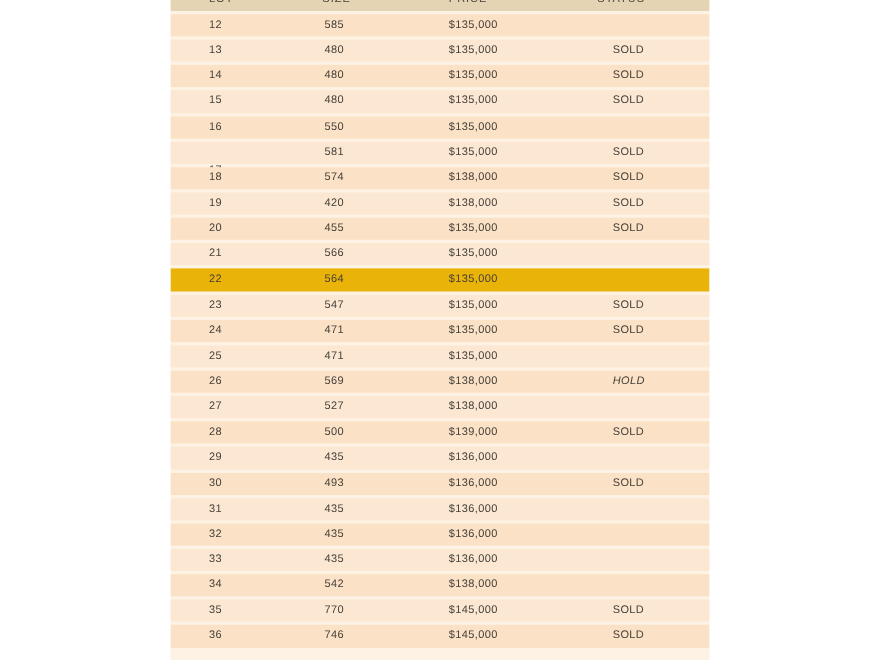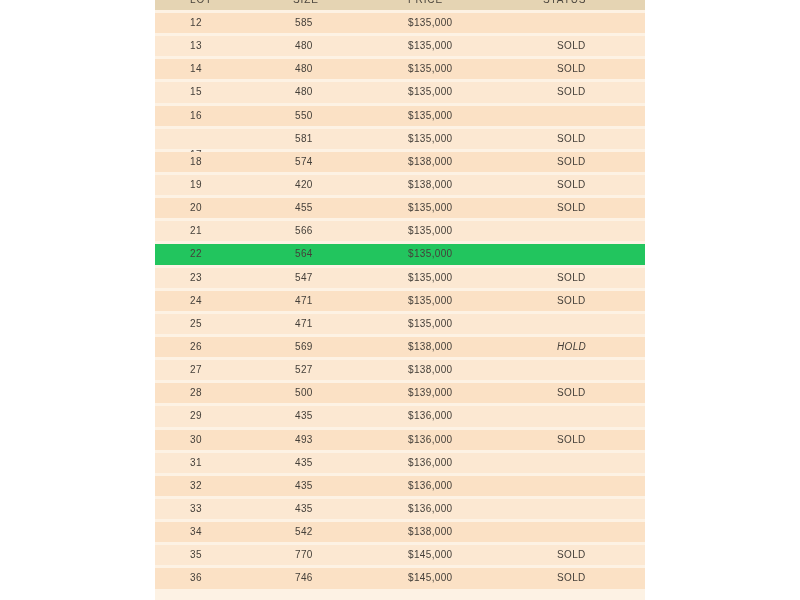--- a/index.html
+++ b/index.html
@@ -129,21 +129,21 @@
     <span class="cell c-size" style="color: rgb(69, 64, 58);">455</span>
     <span class="cell c-price" style="color: rgb(69, 64, 58);">$135,000</span>
     <span class="cell c-status" style="color: rgb(69, 64, 58);">SOLD</span>
   </div>
       <div class="row row-b" style="background: rgb(252, 232, 210);">
     <span class="cell c-lot" style="color: rgb(69, 64, 58);">21</span>
     <span class="cell c-size" style="color: rgb(69, 64, 58);">566</span>
     <span class="cell c-price" style="color: rgb(69, 64, 58);">$135,000</span>
     <span class="cell c-status" style="color: rgb(69, 64, 58);"></span>
   </div>
-      <div class="row row-a" style="background: #22c55e;">
+      <div class="row row-a" style="background: #eab308;">
     <span class="cell c-lot" style="color: rgb(69, 64, 58);">22</span>
     <span class="cell c-size" style="color: rgb(69, 64, 58);">564</span>
     <span class="cell c-price" style="color: rgb(69, 64, 58);">$135,000</span>
     <span class="cell c-status" style="color: rgb(69, 64, 58);"></span>
   </div>
       <div class="row row-b" style="background: rgb(252, 232, 210);">
     <span class="cell c-lot" style="color: rgb(69, 64, 58);">23</span>
     <span class="cell c-size" style="color: rgb(69, 64, 58);">547</span>
     <span class="cell c-price" style="color: rgb(69, 64, 58);">$135,000</span>
     <span class="cell c-status" style="color: rgb(69, 64, 58);">SOLD</span>

